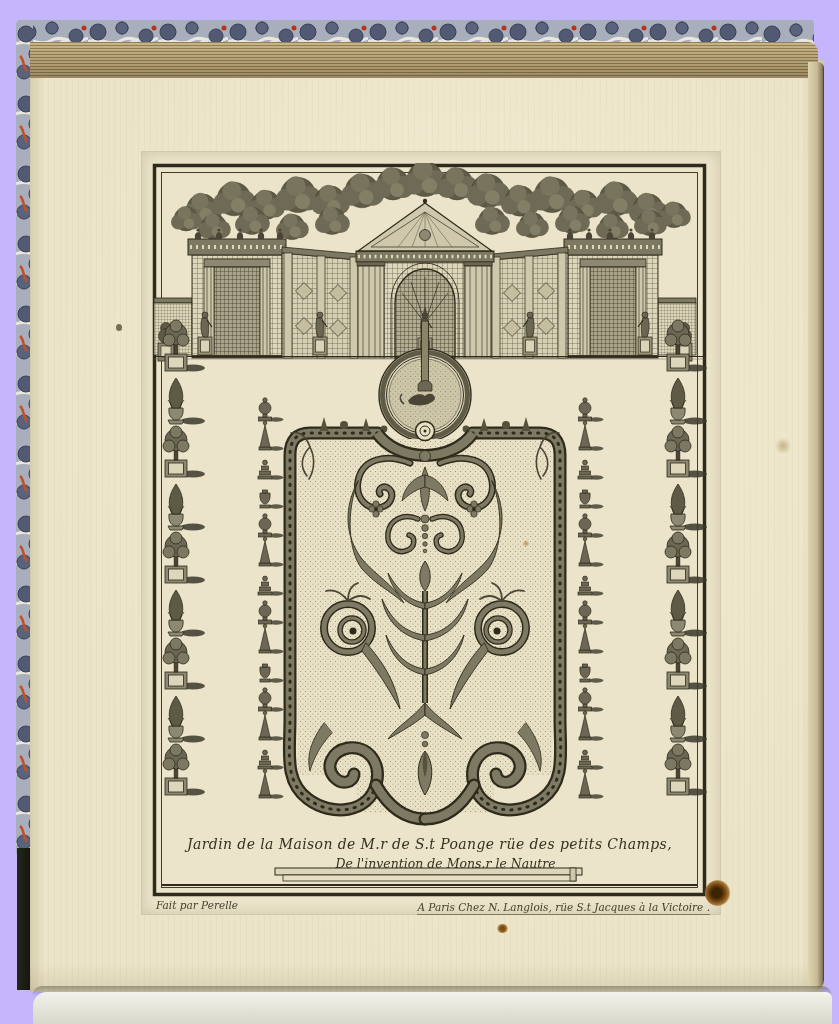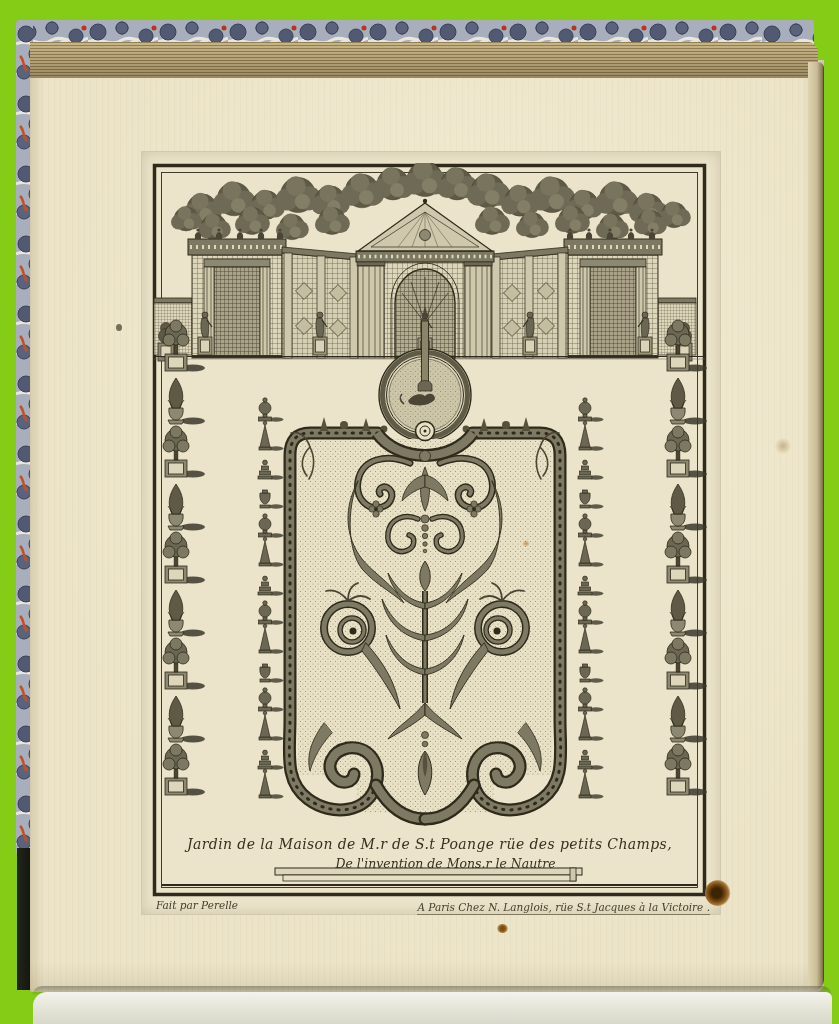--- a/index.html
+++ b/index.html
@@ -1,16 +1,16 @@
 <!DOCTYPE html>
 <html><head>
 <meta charset="utf-8">
 <style>
   html,body{margin:0;padding:0;background:#000;}
-  .scene{position:relative;width:839px;height:1024px;background:#84cc16;overflow:hidden;
+  .scene{position:relative;width:839px;height:1024px;background:#c4b5fd;overflow:hidden;
          font-family:"DejaVu Serif","Liberation Serif",serif;}
   .abs{position:absolute;}
   
   .board-top{left:18px;top:20px;width:795px;height:32px;border-radius:2px;}
   .board-corner{left:762px;top:22px;width:52px;height:46px;border-radius:0 4px 10px 0;}
   .board-left{left:16px;top:22px;width:17px;height:832px;}
   .board-left-dark{left:17px;top:848px;width:14px;height:142px;
       background:linear-gradient(90deg,#23261d,#14160e);}
   
   .edges-top{left:30px;top:42px;width:788px;height:36px;border-radius:0 10px 0 0;

